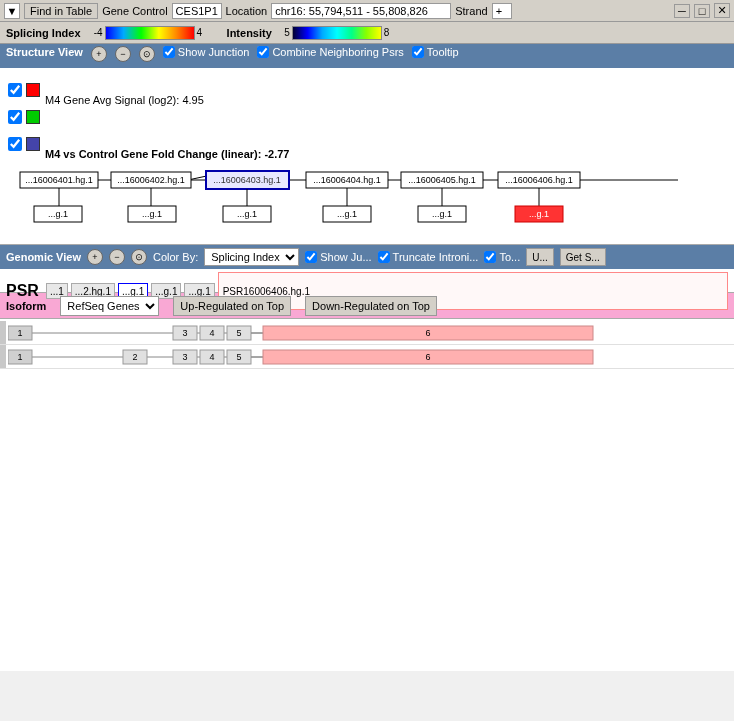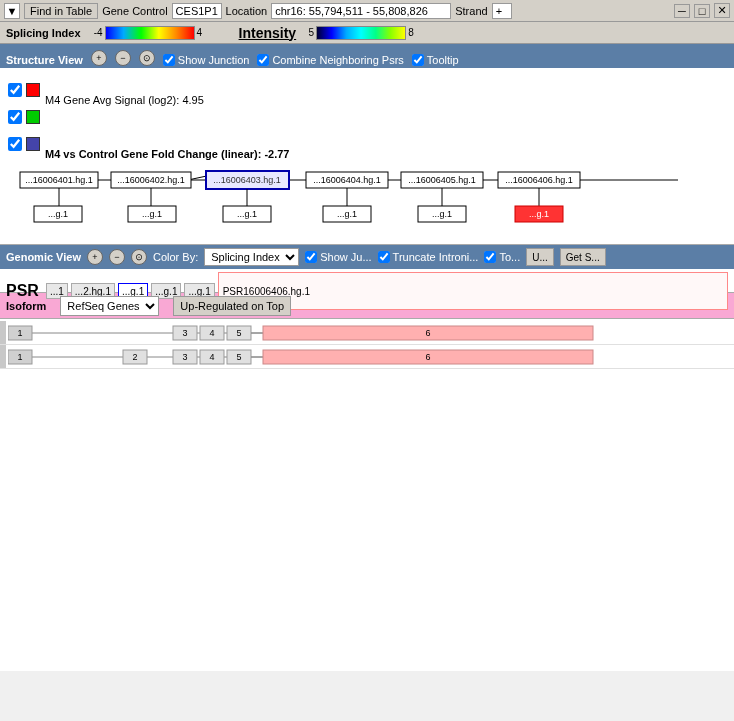--- a/index.html
+++ b/index.html
@@ -55,21 +55,21 @@
       background: #d4d0c8;
       border-bottom: 1px solid #999;
       padding: 2px 6px;
       height: 22px;
       gap: 6px;
     }
 
     
     .structure-toolbar {
       display: flex;
-      align-items: flex-end;
+      align-items: flex-start;
       background: #5b7ea6;
       color: white;
       padding: 2px 6px;
       gap: 8px;
       height: 24px;
       font-size: 11px;
     }
     .struct-icon {
       width: 16px; height: 16px;
       background: #d4d0c8;
@@ -247,21 +247,21 @@
 </div>
 
 <div class="splicing-bar">
   <span style="font-size:11px;font-weight:bold;">Splicing Index</span>
 
   <div style="display:flex;align-items:center;gap:2px;">
     <span style="font-size:10px;width:16px;text-align:right;">-4</span>
     <div style="width:90px;height:14px;background:linear-gradient(to right, #0000ff, #00aaff, #00ff00, #ffff00, #ff8800, #ff0000);border:1px solid #888;"></div>
     <span style="font-size:10px;width:14px;">4</span>
   </div>
-  <span style="font-size:14px;font-weight:bold;margin-left:22px;text-decoration:underline;">Intensity</span>
+  <span style="font-size:11px;font-weight:bold;margin-left:10px;">Intensity</span>
   <div style="display:flex;align-items:center;gap:2px;">
     <span style="font-size:10px;width:12px;text-align:right;">5</span>
     <div style="width:90px;height:14px;background:linear-gradient(to right, #000033, #0000ff, #00aaff, #00ffff, #00ff88, #88ff00, #ffff00);border:1px solid #888;"></div>
     <span style="font-size:10px;width:12px;">8</span>
   </div>
 </div>
 
 <div class="structure-toolbar">
   <span style="font-weight:bold;">Structure View</span>
   <div class="struct-icon" title="Zoom In">+</div>
@@ -386,20 +386,21 @@
   <div class="psr-tag">...g.1</div>
   <div class="psr-name-box">PSR16006406.hg.1</div>
 </div>
 
 <div class="isoform-toolbar">
   <span class="isoform-label">Isoform</span>
   <select class="isoform-select">
     <option>RefSeq Genes</option>
   </select>
   <button class="isoform-btn">Up-Regulated on Top</button>
+  <button class="isoform-btn">Down-Regulated on Top</button>
 </div>
 
 <div class="isoform-track-container">
 
   <div class="isoform-row">
     <div class="isoform-gray"></div>
     <div style="position:relative;flex:1;height:20px;background:white;">
       <svg width="700" height="20">
 
         <line x1="24" y1="10" x2="330" y2="10" stroke="#888" stroke-width="1"></line>

